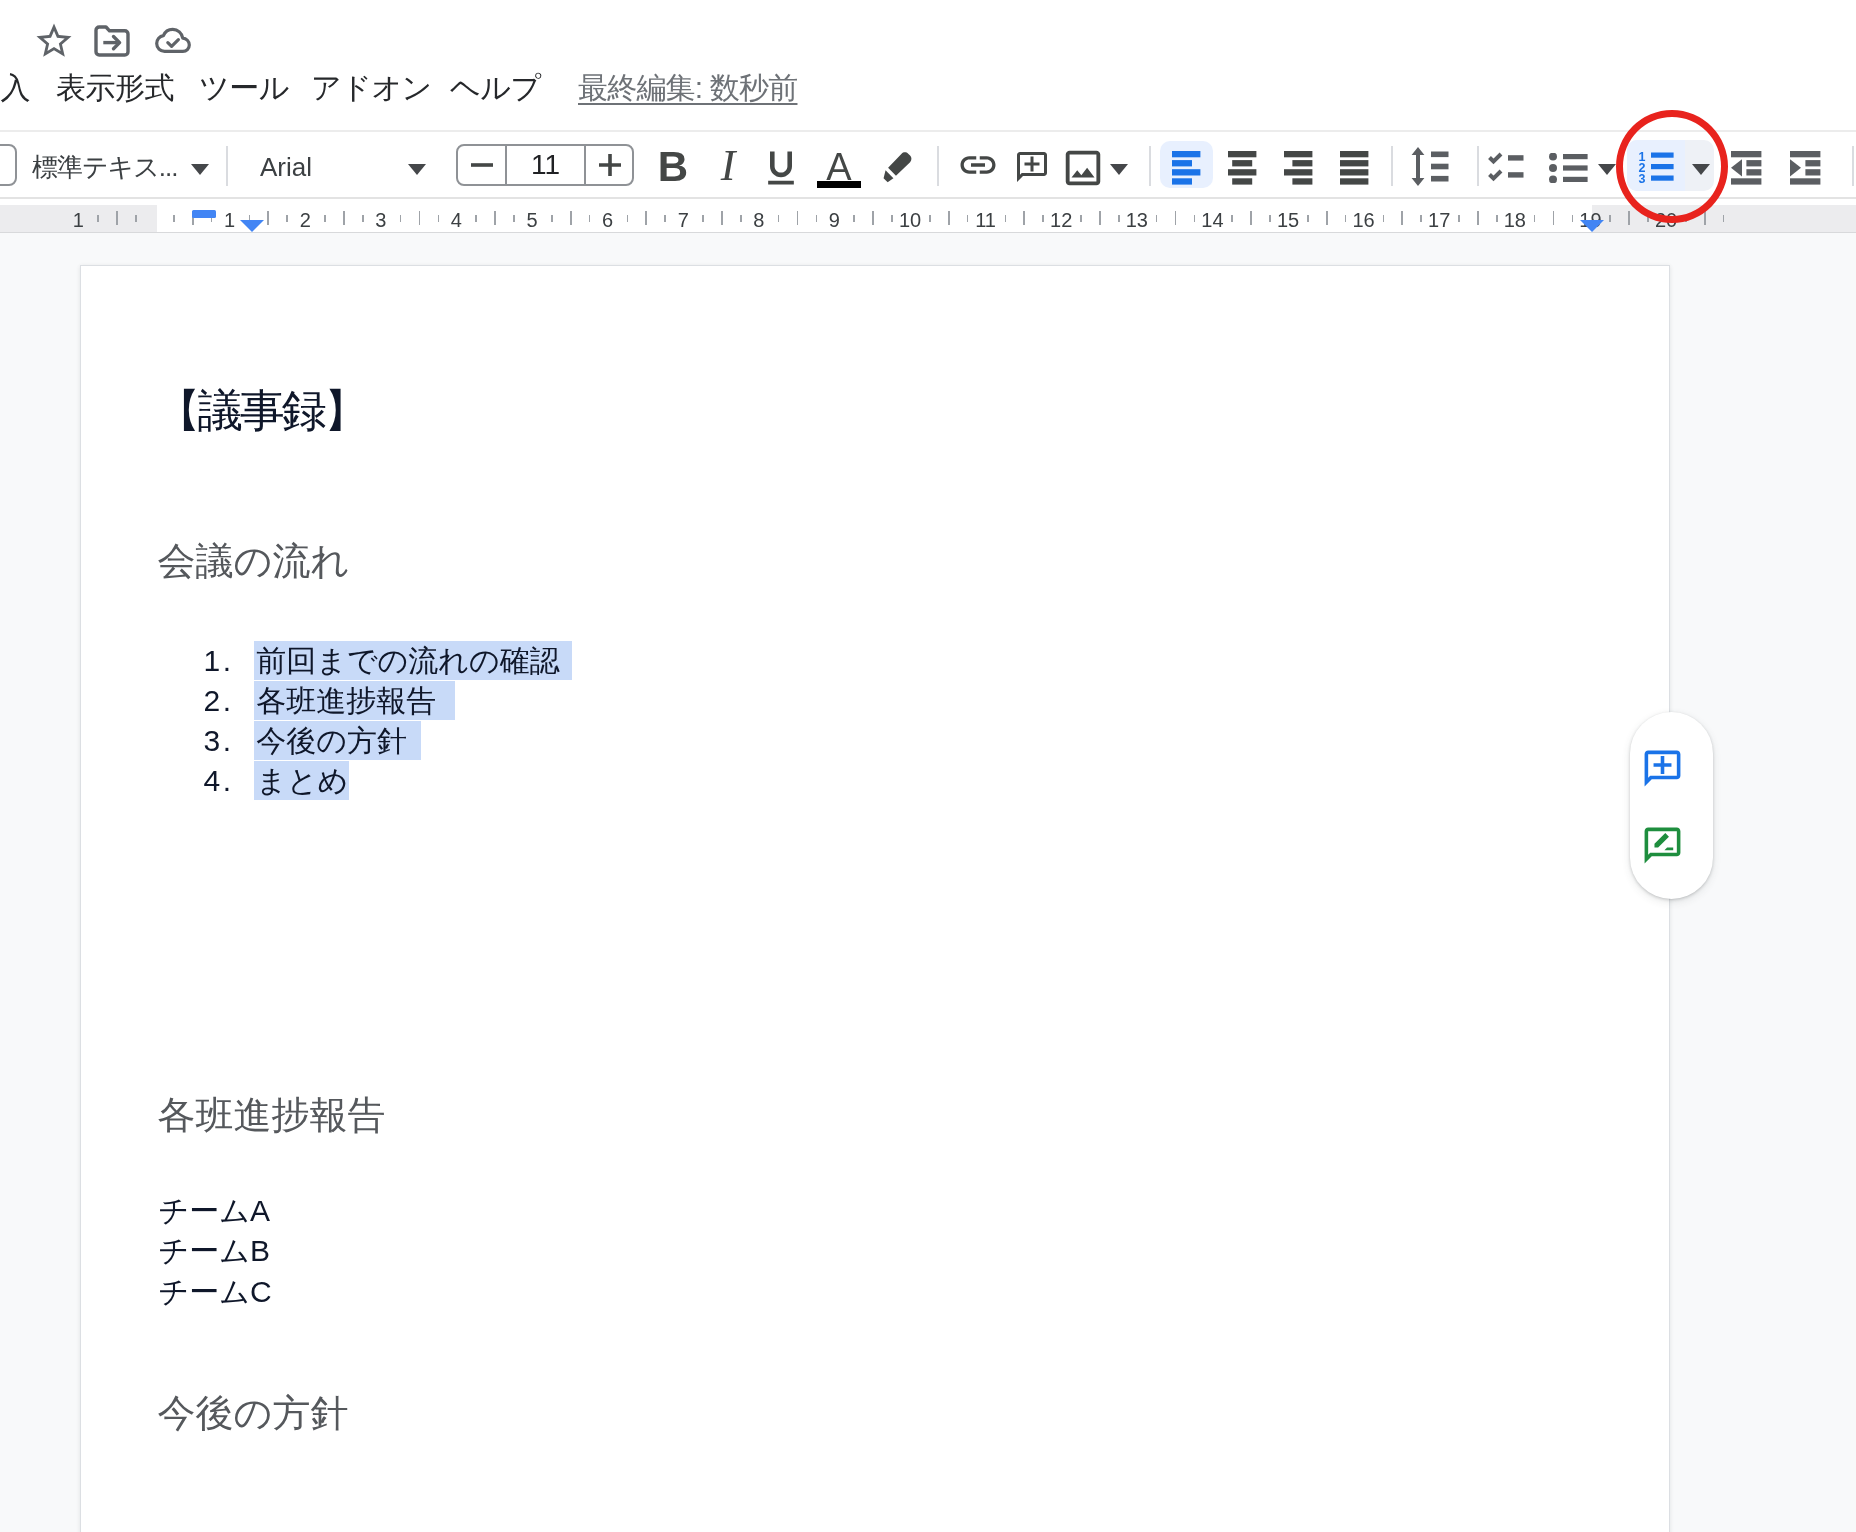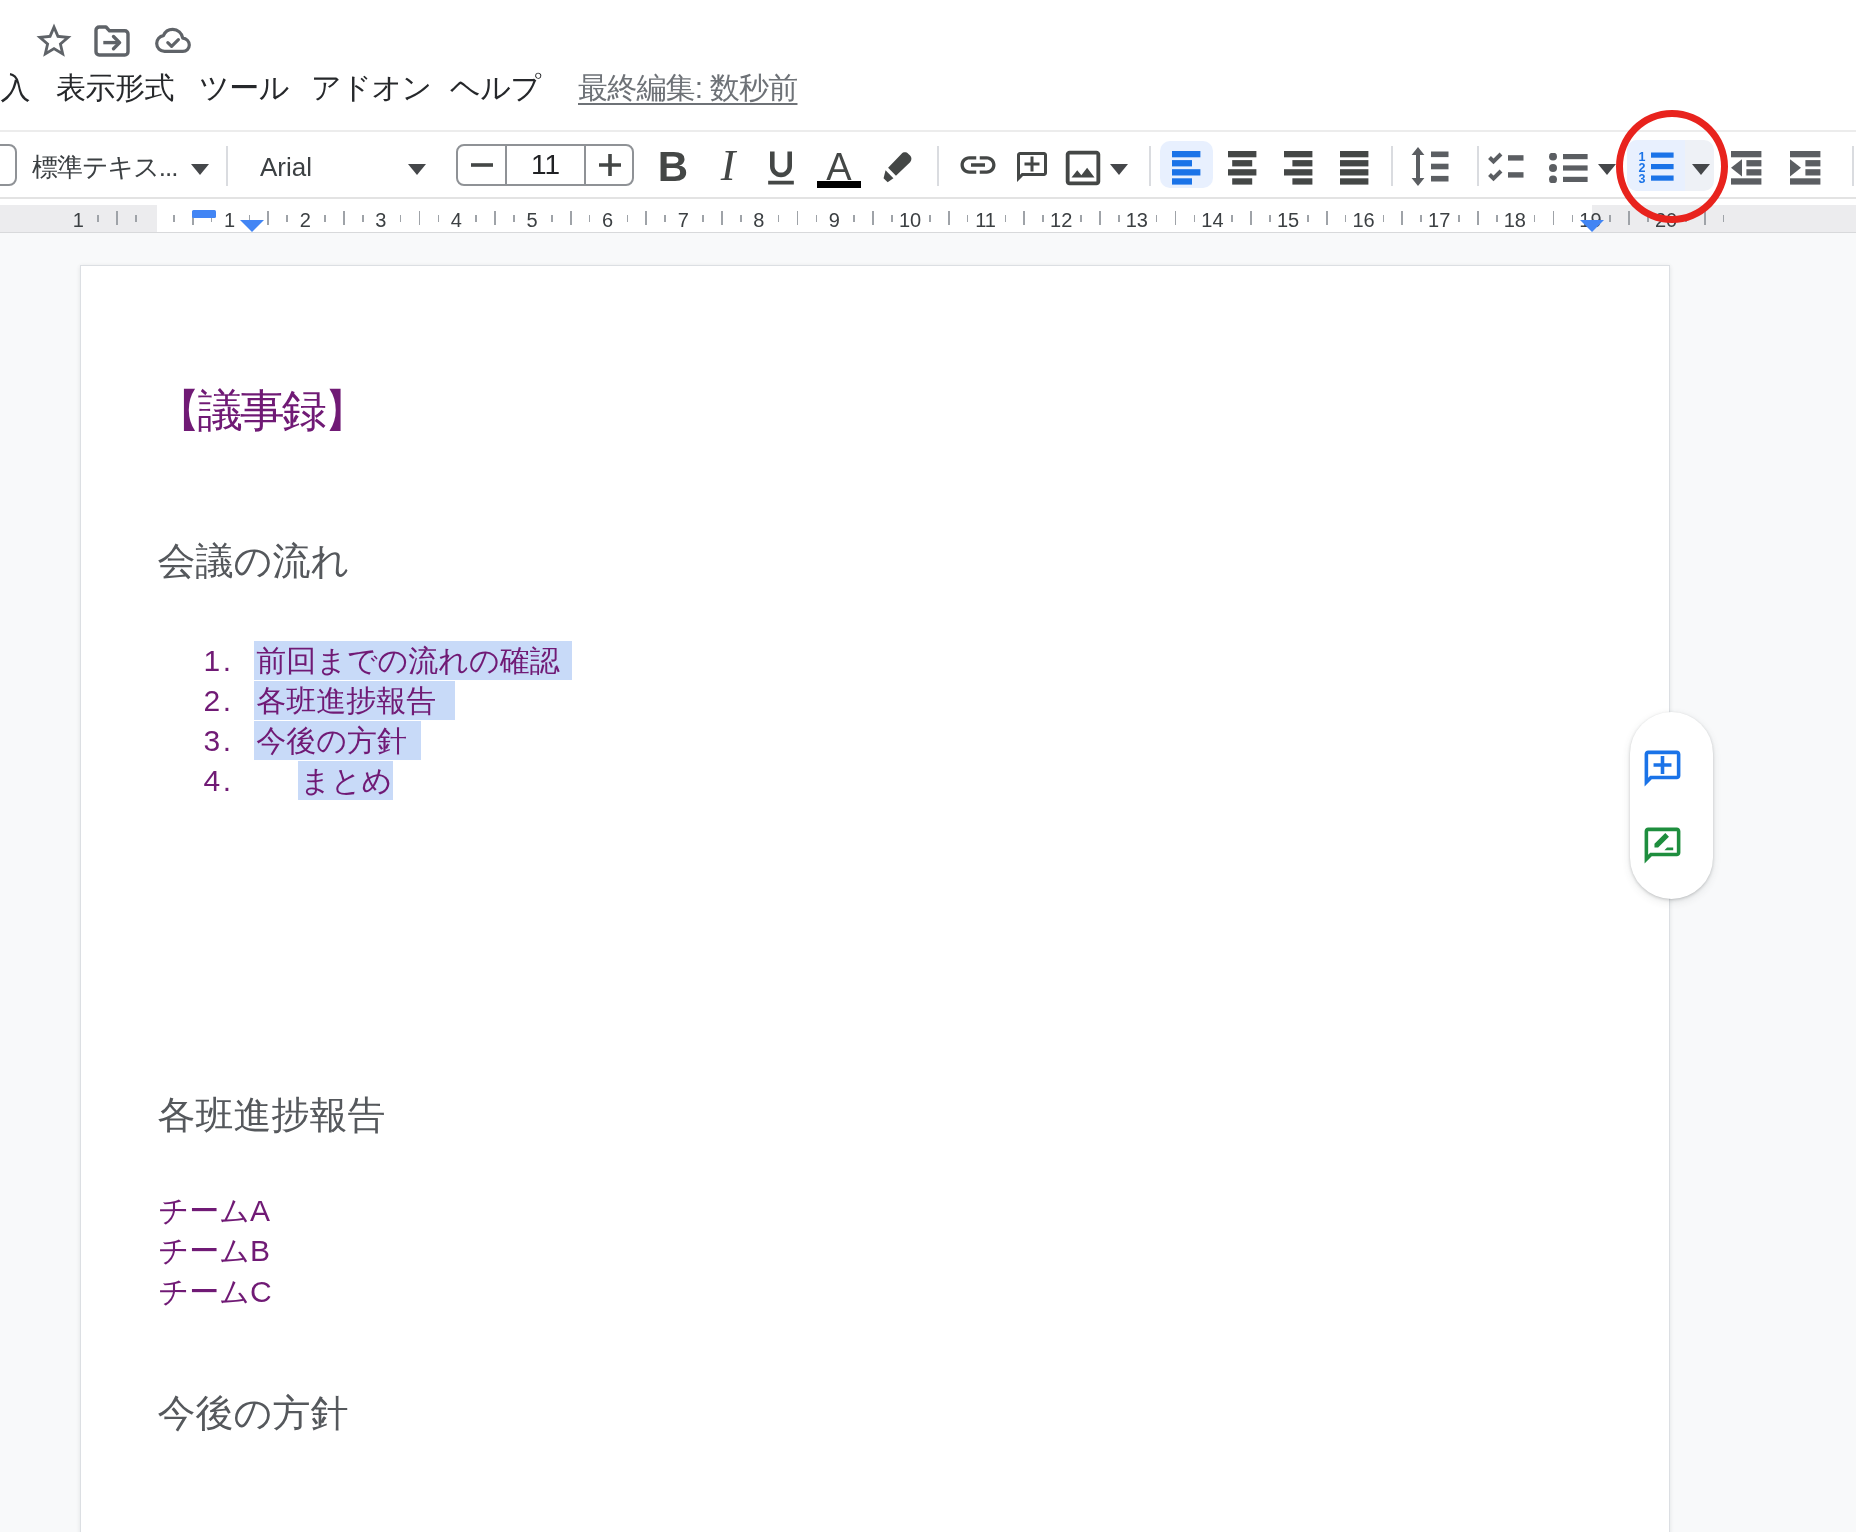--- a/index.html
+++ b/index.html
@@ -41,34 +41,34 @@
   .ruler-num{position:absolute;top:8px;height:27px;line-height:27px;font-size:20px;
              color:#3c4043;transform:translateX(-50%);}
   #ind-first{position:absolute;left:192px;top:11px;width:24px;height:8px;background:#4285f4;border-radius:1.5px;}
   .ind-tri{position:absolute;top:21px;width:0;height:0;border-left:12px solid transparent;
            border-right:12px solid transparent;border-top:12px solid #4285f4;}
   
   #canvas{left:0;top:233px;width:1856px;height:1299px;background:#f8f9fa;}
   #page{position:absolute;left:80px;top:32px;width:1588px;height:1290px;background:#fff;
         border:1px solid #dcdfe3;box-shadow:0 1px 4px rgba(60,64,67,.12);}
   
-  .doc{position:absolute;color:#701a75;}
+  .doc{position:absolute;color:#0f172a;}
   #doc-title{left:155.7px;top:385px;font-size:45px;letter-spacing:-3px;line-height:52px;}
   .doc-h{font-size:38px;color:#55585c;line-height:46px;font-weight:400;}
   #h-kaigi{left:157.5px;top:538px;}
   #h-zenkai{left:157.5px;top:876px;}
   #h-kakuhan{left:157.5px;top:1092px;}
   #h-kongo{left:157.5px;top:1390px;}
   .doc-li{left:0;top:0;width:1600px;height:39px;font-size:30px;line-height:39px;}
   .li-num{position:absolute;left:203.5px;top:0;letter-spacing:2.5px;white-space:pre;}
   .li-text{position:absolute;left:253.7px;top:0;height:39px;line-height:39px;white-space:pre;
            background:#c8daf8;padding-left:2.5px;}
   #li-0{top:640.8px;} #li-1{top:681px;} #li-2{top:721.2px;} #li-3{top:761.4px;}
   #li-0 .li-text{padding-right:12px;} #li-1 .li-text{padding-right:19px;} #li-2 .li-text{padding-right:14px;}
-  #li-3 .li-text{padding-right:0.5px;margin-left:44px;}
+  #li-3 .li-text{padding-right:0.5px;}
   #doc-para{left:153.5px;top:932px;font-size:30px;line-height:40px;letter-spacing:-0.5px;}
   #doc-teams{left:158.5px;top:1190.5px;font-size:30px;line-height:40.7px;}
   
   #side-pill{position:absolute;left:1630px;top:712px;width:83px;height:187px;background:#fff;
              border-radius:42px;box-shadow:0 1px 3px rgba(60,64,67,.25),0 3px 8px rgba(60,64,67,.12);}
   
   #red-circle{position:absolute;left:1616px;top:110px;width:98px;height:99px;
               border:7px solid #e8231d;border-radius:50%;background:transparent;}
 </style>
 </head>

